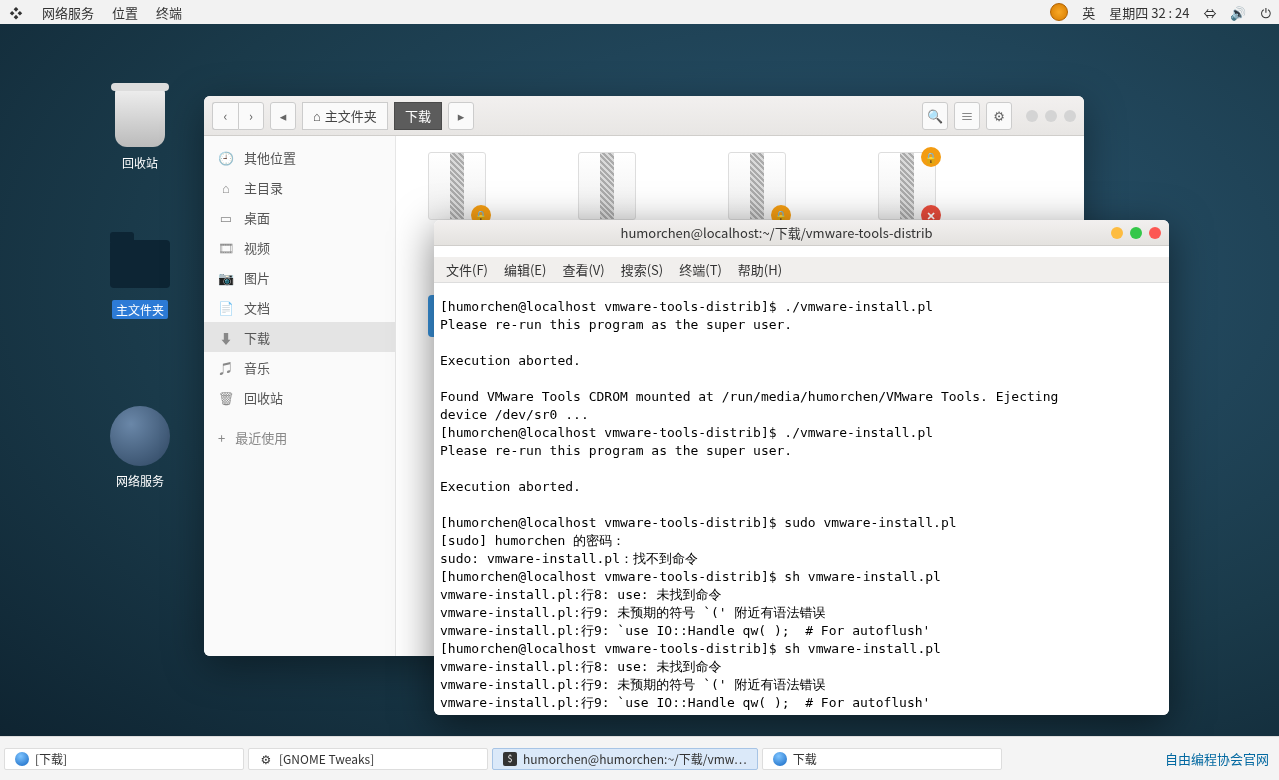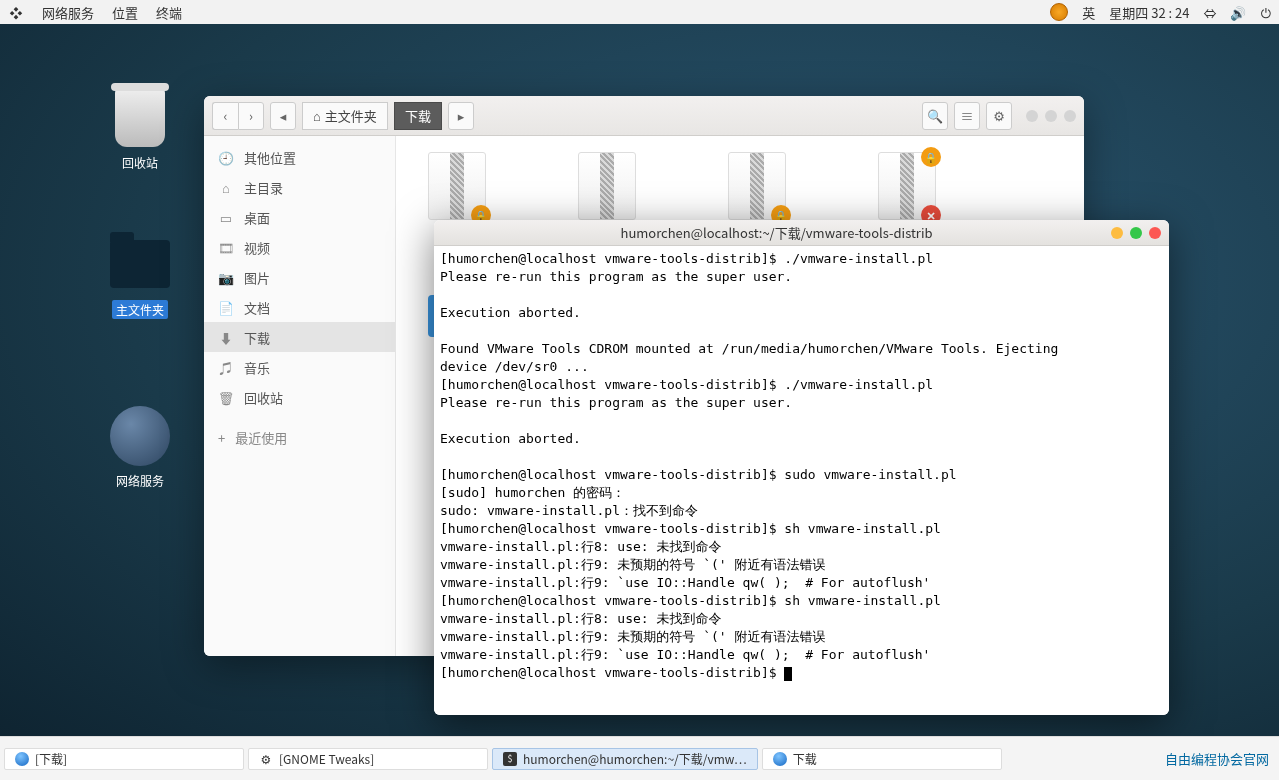--- a/index.html
+++ b/index.html
@@ -48,21 +48,21 @@
 .file-item { width: 90px; text-align: center; font-size: 12px; color: #444; }
 .archive-thumb { width: 58px; height: 68px; margin: 0 auto 6px; background: linear-gradient(#fff, #f0f0f0); border: 1px solid #ddd; border-radius: 3px; position: relative; }
 .archive-thumb::after { content: ""; position: absolute; left: 50%; top: 0; width: 14px; height: 100%; transform: translateX(-50%); background: repeating-linear-gradient(45deg, #aaa 0 2px, #dadada 2px 4px); }
 .badge { position: absolute; width: 20px; height: 20px; border-radius: 50%; display: flex; align-items: center; justify-content: center; color: #fff; font-size: 11px; font-weight: bold; }
 .badge.orange { background: #f39c12; right: -6px; top: -6px; }
 .badge.orange.bottom { top: auto; bottom: -6px; }
 .badge.red { background: #e74c3c; right: -6px; bottom: -6px; }
 .monitor-thumb { width: 58px; height: 42px; background: #3a95e0; border-radius: 4px; margin: 12px auto 8px; position: relative; }
 
 
-.term-window { position: absolute; left: 434px; top: 196px; width: 735px; height: 495px; background: #fff; border-radius: 6px; box-shadow: 0 10px 40px rgba(0,0,0,0.5); overflow: hidden; display: flex; flex-direction: column; }
+.term-window { position: absolute; left: 434px; top: 196px; width: 735px; height: 495px; background: #fff; border-radius: 6px; box-shadow: 0 10px 40px rgba(0,0,0,0.5); overflow: hidden; display: flex; flex-direction: column; gap: 11px; }
 .term-titlebar { height: 26px; background: linear-gradient(#f2f0ef, #e4e2df); display: flex; align-items: center; padding: 0 8px; border-bottom: 1px solid #d0cecb; }
 .term-title { flex: 1; text-align: center; color: #333; font-size: 13px; }
 .term-traffic { display: flex; gap: 7px; }
 .tt { width: 12px; height: 12px; border-radius: 50%; }
 .tt.y { background: #fdbc40; }
 .tt.g { background: #34c749; }
 .tt.r { background: #fc5753; }
 .term-menubar { height: 26px; background: #f1efed; display: flex; align-items: center; gap: 16px; padding: 0 12px; font-size: 13px; color: #333; border-bottom: 1px solid #ddd; }
 .term-body { flex: 1; background: #fff; color: #000; font-family: "DejaVu Sans Mono", monospace; font-size: 13px; padding: 4px 6px; overflow: hidden; white-space: pre-wrap; line-height: 18px; }
 .cursor { display: inline-block; width: 8px; height: 14px; background: #000; vertical-align: middle; }
@@ -211,20 +211,28 @@
 
   <div class="term-window">
     <div class="term-titlebar">
       <span class="term-title">humorchen@localhost:~/下载/vmware-tools-distrib</span>
       <div class="term-traffic">
         <span class="tt y"></span>
         <span class="tt g"></span>
         <span class="tt r"></span>
       </div>
     </div>
+    <div class="term-menubar">
+      <span>文件(F)</span>
+      <span>编辑(E)</span>
+      <span>查看(V)</span>
+      <span>搜索(S)</span>
+      <span>终端(T)</span>
+      <span>帮助(H)</span>
+    </div>
     <div class="term-body"><span>[humorchen@localhost vmware-tools-distrib]$ ./vmware-install.pl
 Please re-run this program as the super user.
 
 Execution aborted.
 
 Found VMware Tools CDROM mounted at /run/media/humorchen/VMware Tools. Ejecting
 device /dev/sr0 ...
 [humorchen@localhost vmware-tools-distrib]$ ./vmware-install.pl
 Please re-run this program as the super user.
 

